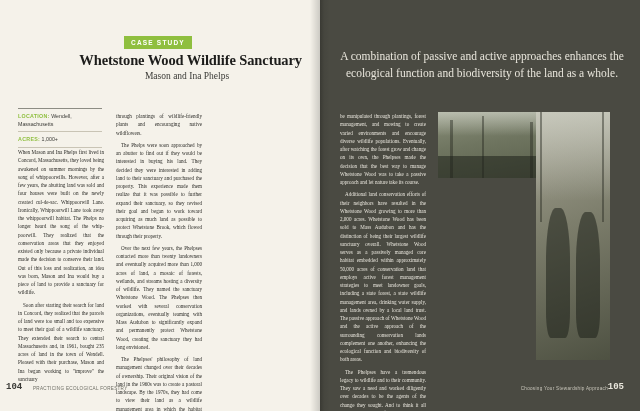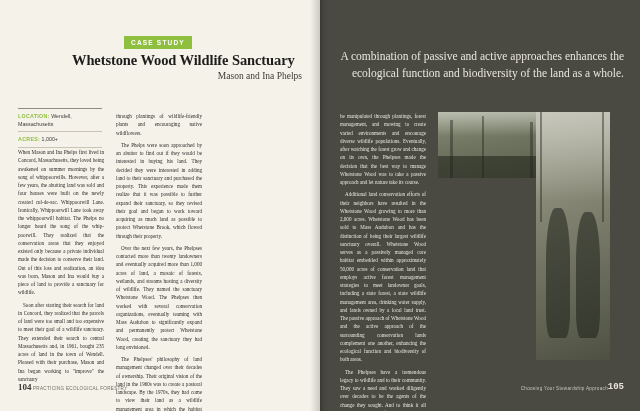--- a/index.html
+++ b/index.html
@@ -48,32 +48,32 @@
     font-size: 6.5px;
     letter-spacing: 1.2px;
     font-weight: bold;
     padding: 3px 7px 3px 7px;
   }
 
   .title {
     position: absolute;
     left: 72px; top: 52px;
     width: 230px;
-    text-align: left;
+    text-align: right;
     font-family: "Liberation Serif", serif;
     font-weight: bold;
     font-size: 14.5px;
     color: #1d1d1b;
     letter-spacing: -0.1px;
   }
   .subtitle {
     position: absolute;
     left: 72px; top: 71px;
     width: 230px;
-    text-align: right;
+    text-align: center;
     font-family: "Liberation Serif", serif;
     font-size: 9.5px;
     color: #3a3a36;
   }
 
   
   .meta {
     position: absolute;
     left: 18px; top: 112px;
     width: 86px;
@@ -124,21 +124,21 @@
   .col-dark p { margin: 0 0 4px 0; text-indent: 5px; }
   .col-dark p.first { text-indent: 0; }
   .col-4 { left: 340px; top: 112px; width: 86px; }
   .col-5 { left: 438px; top: 186px; width: 86px; }
 
   
   .headline {
     position: absolute;
     left: 340px; top: 48px;
     width: 284px;
-    text-align: right;
+    text-align: center;
     font-family: "Liberation Serif", serif;
     font-size: 11.5px;
     line-height: 1.45;
     color: #e9e6dc;
   }
 
   
   .photo-top {
     position: absolute;
     left: 438px; top: 112px;
@@ -162,25 +162,25 @@
     position: absolute;
     background: rgba(40,42,34,0.45);
   }
   .ph-sky {
     position: absolute;
     left: 0; top: 0; width: 100%; height: 36%;
     background: linear-gradient(to bottom, rgba(225,228,218,0.55), rgba(225,228,218,0.0));
   }
   .folio-left {
     position: absolute;
-    left: 18px; top: 382px;
+    left: 6px; top: 382px;
     font-size: 9px;
     font-weight: bold;
     color: #3a3a36;
-    font-family: Liberation Serif, serif;
+    font-family: Liberation Mono, monospace;
   }
   .footer-left-text {
     position: absolute;
     left: 33px; top: 386px;
     font-size: 4.6px;
     color: #6d6d64;
     letter-spacing: 0.3px;
     font-family: "Liberation Sans", sans-serif;
   }
   .folio-right {

